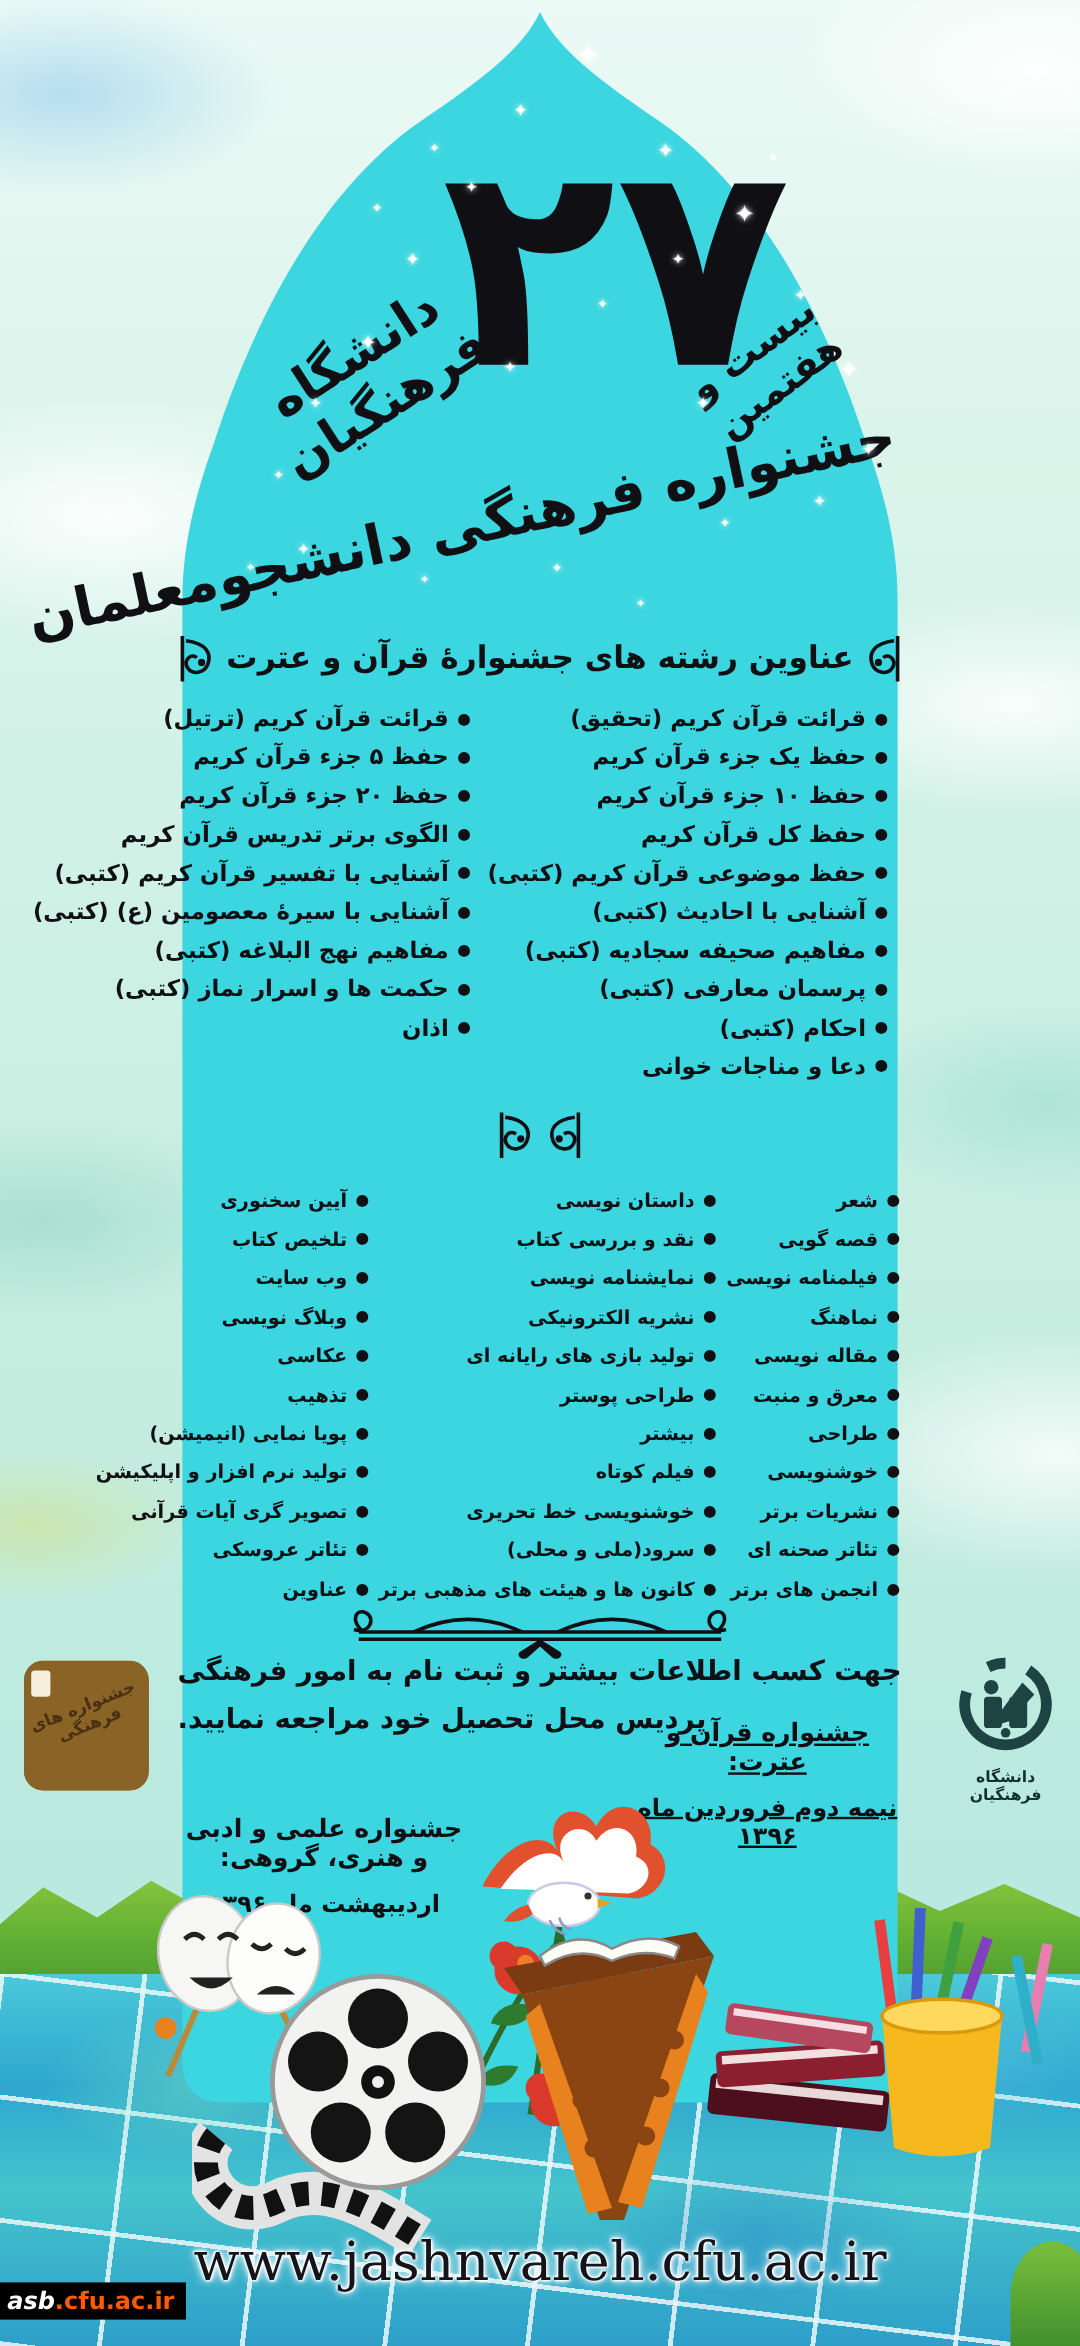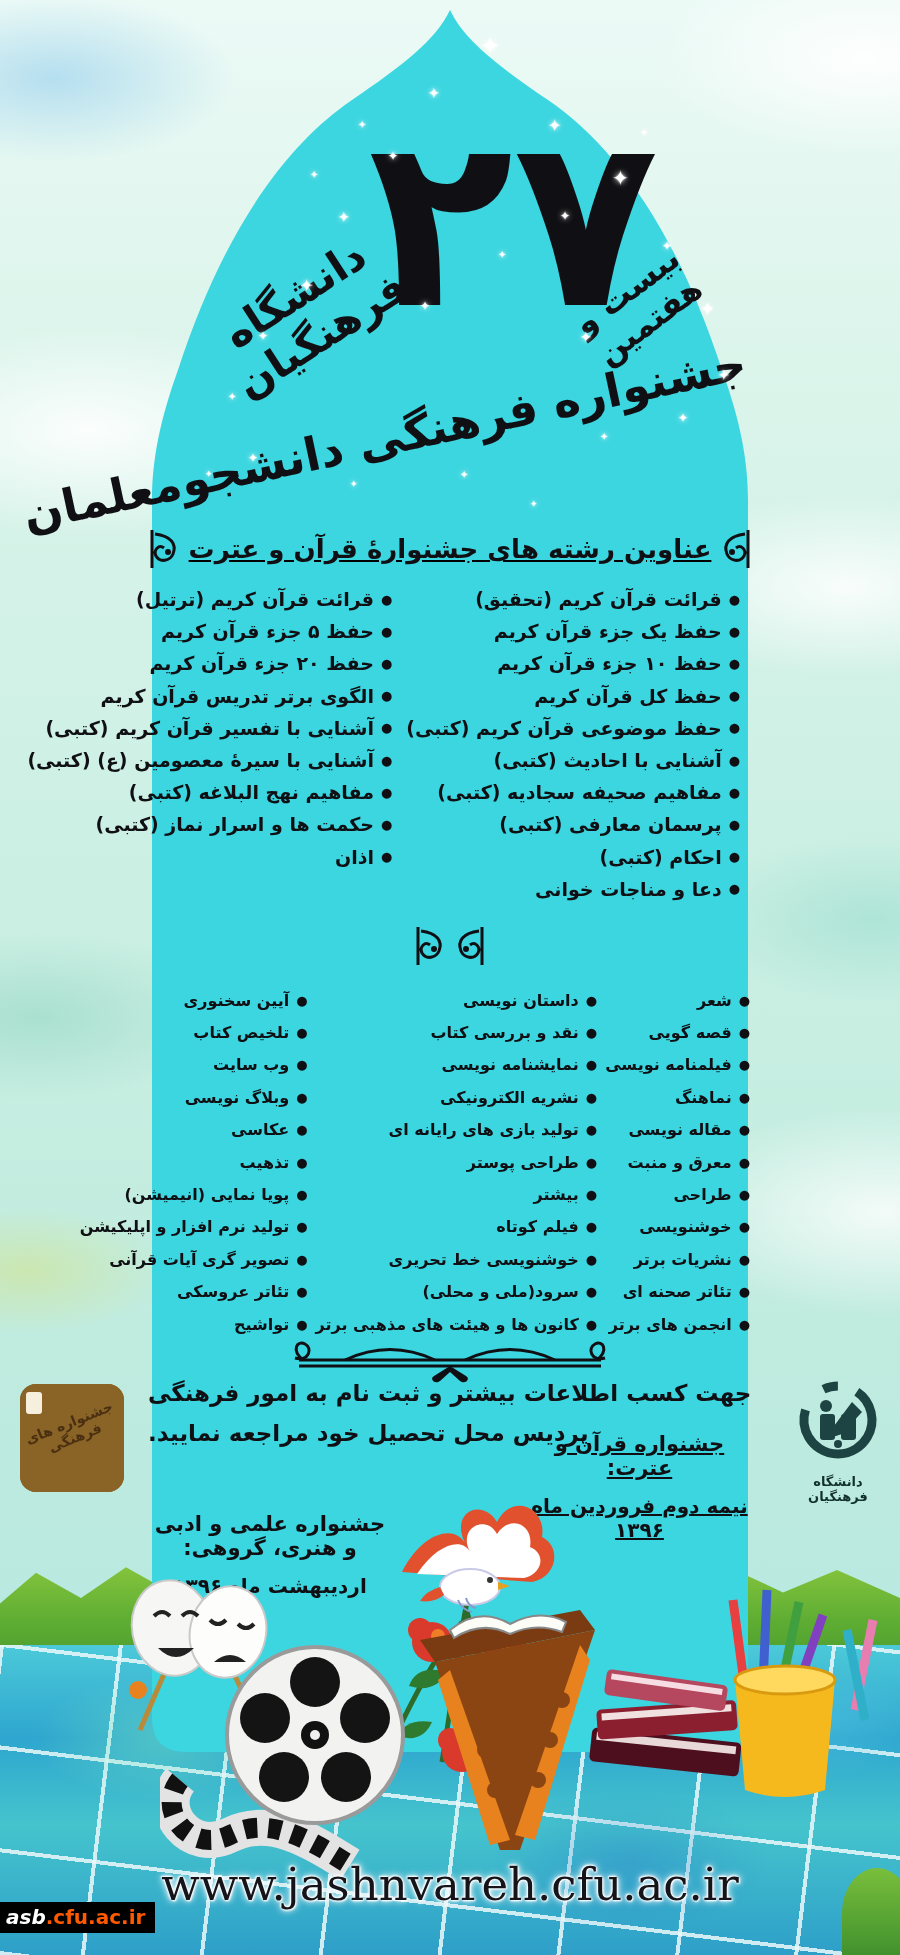--- a/index.html
+++ b/index.html
@@ -45,21 +45,21 @@
   .m-ord{ left:548px; top:268px; width:180px; text-align:center; font-size:32px; font-weight:700;
           transform:rotate(-37deg); }
   .m-uni{ left:158px; top:266px; width:300px; text-align:center; font-size:42px; font-weight:700;
           transform:rotate(-33deg); }
   .m-fest{ left:148px; top:398px; width:604px; text-align:center; font-size:46px; font-weight:700;
            white-space:nowrap; transform:rotate(-12deg); }
   .star{ position:absolute; color:#fff; text-shadow:0 0 6px #fff,0 0 2px #fff; line-height:1; }
 
   
   .sec-head{ left:148px; width:604px; display:flex; align-items:center; justify-content:center;
-             gap:10px; direction:rtl;text-decoration:underline; }
+             gap:10px; direction:rtl; }
   .sec-title{ font-size:26px; font-weight:700; white-space:nowrap; }
   .orn svg{ display:block; }
 
   
   ul.cols{ list-style:none; direction:rtl; }
   li.item{ display:flex; align-items:center; direction:rtl; font-weight:700; white-space:nowrap; }
   li.item .blt{ font-size:13px; margin-left:7px; }
   .l2{ left:160px; top:583px; width:580px; display:grid; grid-template-columns:1fr 1fr;
        column-gap:14px; direction:rtl; }
   .l2 li.item{ height:32.2px; font-size:19px; }
@@ -383,21 +383,21 @@
         <li class="item">
           <span class="blt">●</span>
           <span class="itx">تصویر گری آیات قرآنی</span>
         </li>
         <li class="item">
           <span class="blt">●</span>
           <span class="itx">تئاتر عروسکی</span>
         </li>
         <li class="item">
           <span class="blt">●</span>
-          <span class="itx">تواشیح</span>
+          <span class="itx">عناوین</span>
         </li>
       </ul>
   </div>
 
   <div class="abs divider">
     <svg width="330" height="46" viewBox="0 0 330 46">
       <g stroke="#101014" fill="none" stroke-width="3">
         <path d="M18,22 C6,12 12,2 20,6 C28,10 24,24 10,20"></path>
         <path d="M312,22 C324,12 318,2 310,6 C302,10 306,24 320,20"></path>
         <path d="M14,22 H316 M14,28 H316"></path>

